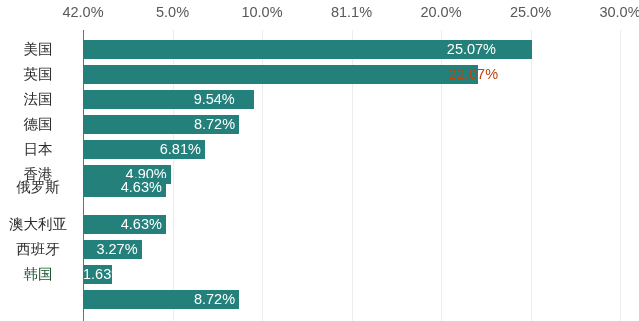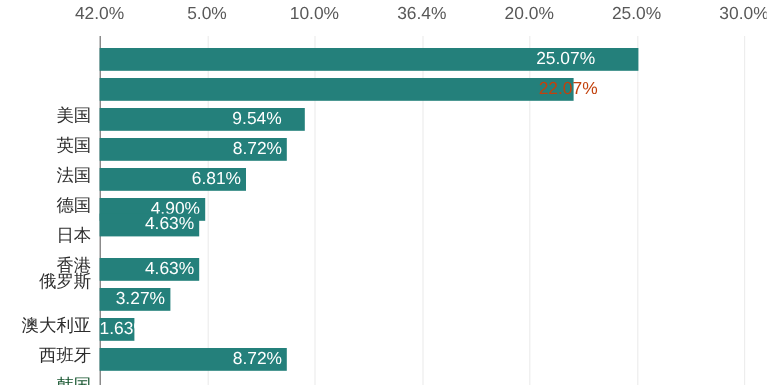--- a/index.html
+++ b/index.html
@@ -65,26 +65,25 @@
   .bar-row {
     position: absolute;
     left: 0;
     width: 639px;
     height: 25px;
   }
   .cat-label {
     position: absolute;
     left: 0;
     width: 76px;
-    text-align: right;
+    text-align: center;
     font-size: 14.5px;
     color: #2c2c2c;
     white-space: nowrap;
     line-height: 19px;
-    margin-top: 48px;
   }
   .bar {
     position: absolute;
     left: 83px;
     height: 19px;
     background: #24807b;
   }
   .bar-value {
     position: absolute;
     height: 19px;
@@ -99,21 +98,21 @@
 </style>
 </head>
 <body>
 
 <div id="chart-root">
 
   <div id="x-axis-labels">
       <div class="x-tick-label" style="left: 83px;">42.0%</div>
       <div class="x-tick-label" style="left: 172.5px;">5.0%</div>
       <div class="x-tick-label" style="left: 262px;">10.0%</div>
-      <div class="x-tick-label" style="left: 351.5px;">36.4%</div>
+      <div class="x-tick-label" style="left: 351.5px;">81.1%</div>
       <div class="x-tick-label" style="left: 441px;">20.0%</div>
       <div class="x-tick-label" style="left: 530.5px;">25.0%</div>
       <div class="x-tick-label" style="left: 620px;">30.0%</div>
     </div>
 
   <div id="gridlines" style="background: rgb(255, 255, 255);">
       <div class="gridline zero-axis" style="left: 83px; background: rgb(111, 111, 111);"></div>
       <div class="gridline" style="left: 173px; background: rgb(237, 237, 237);"></div>
       <div class="gridline" style="left: 262px; background: rgb(237, 237, 237);"></div>
       <div class="gridline" style="left: 352px; background: rgb(237, 237, 237);"></div>

